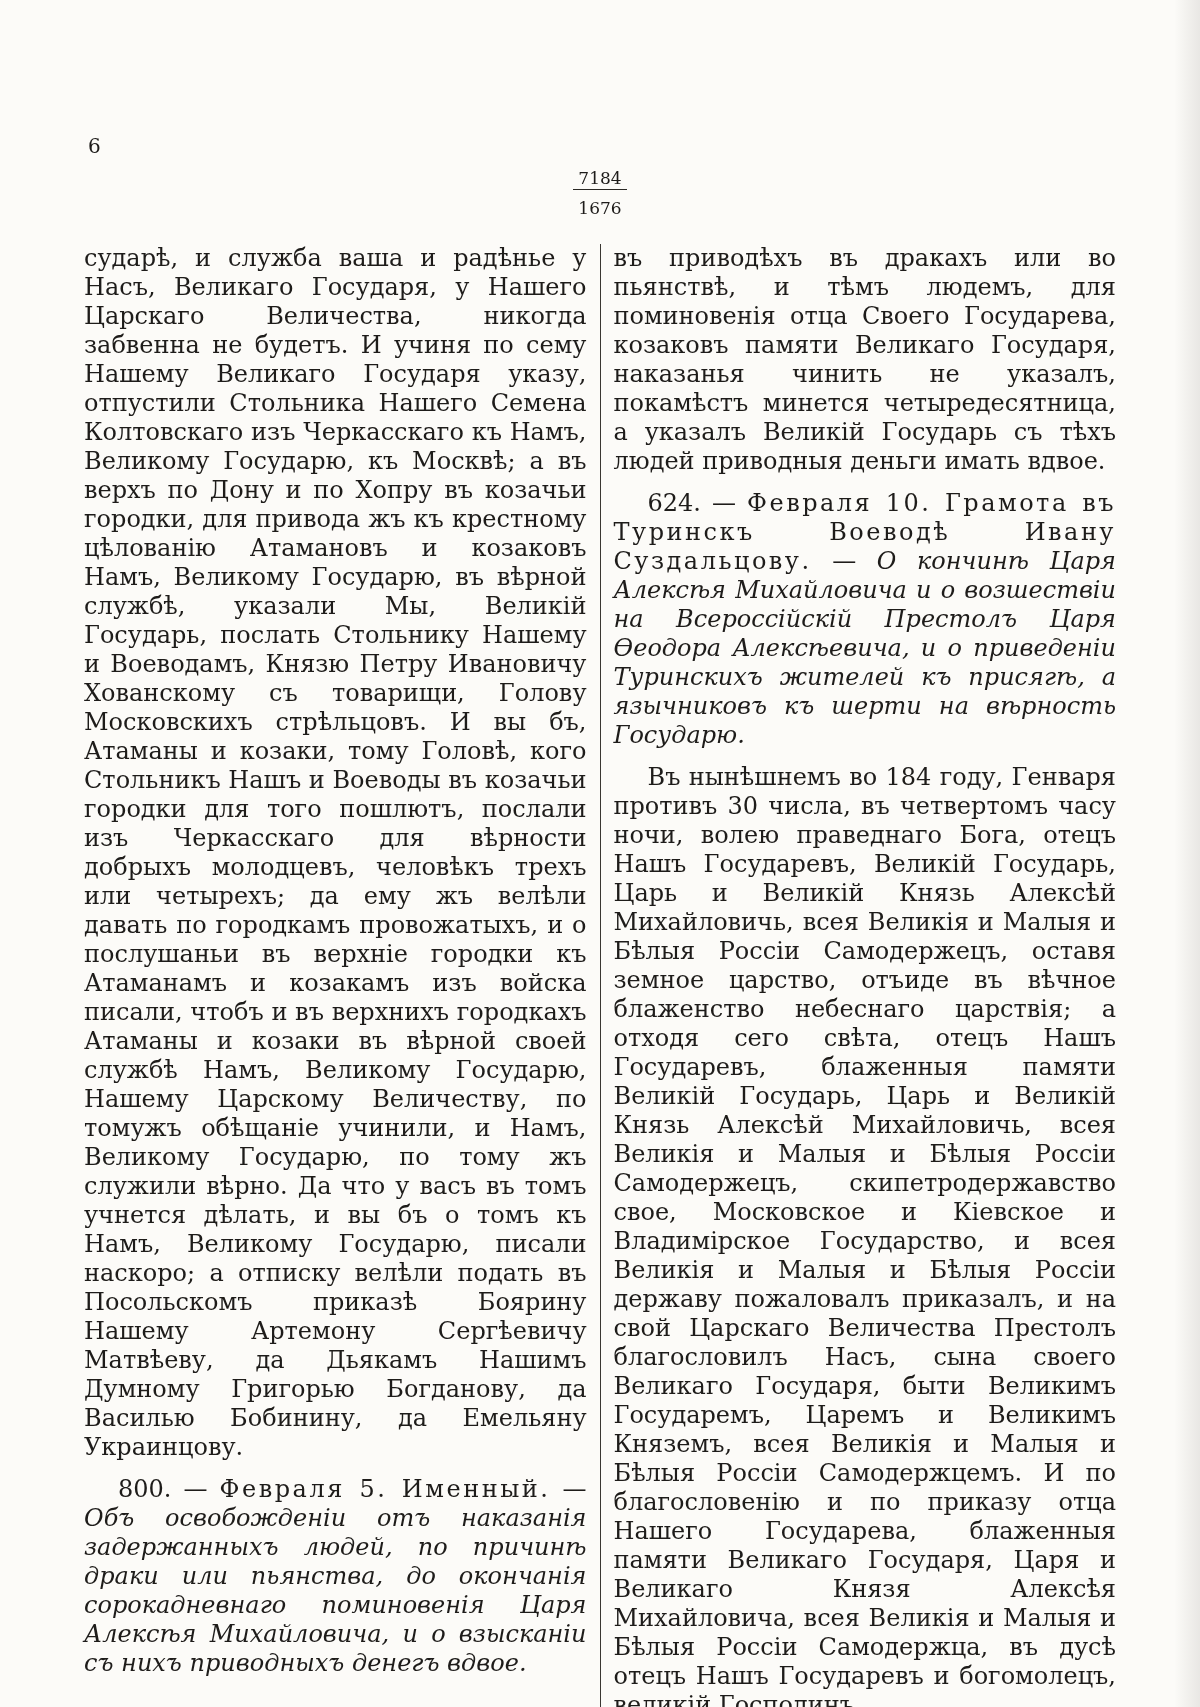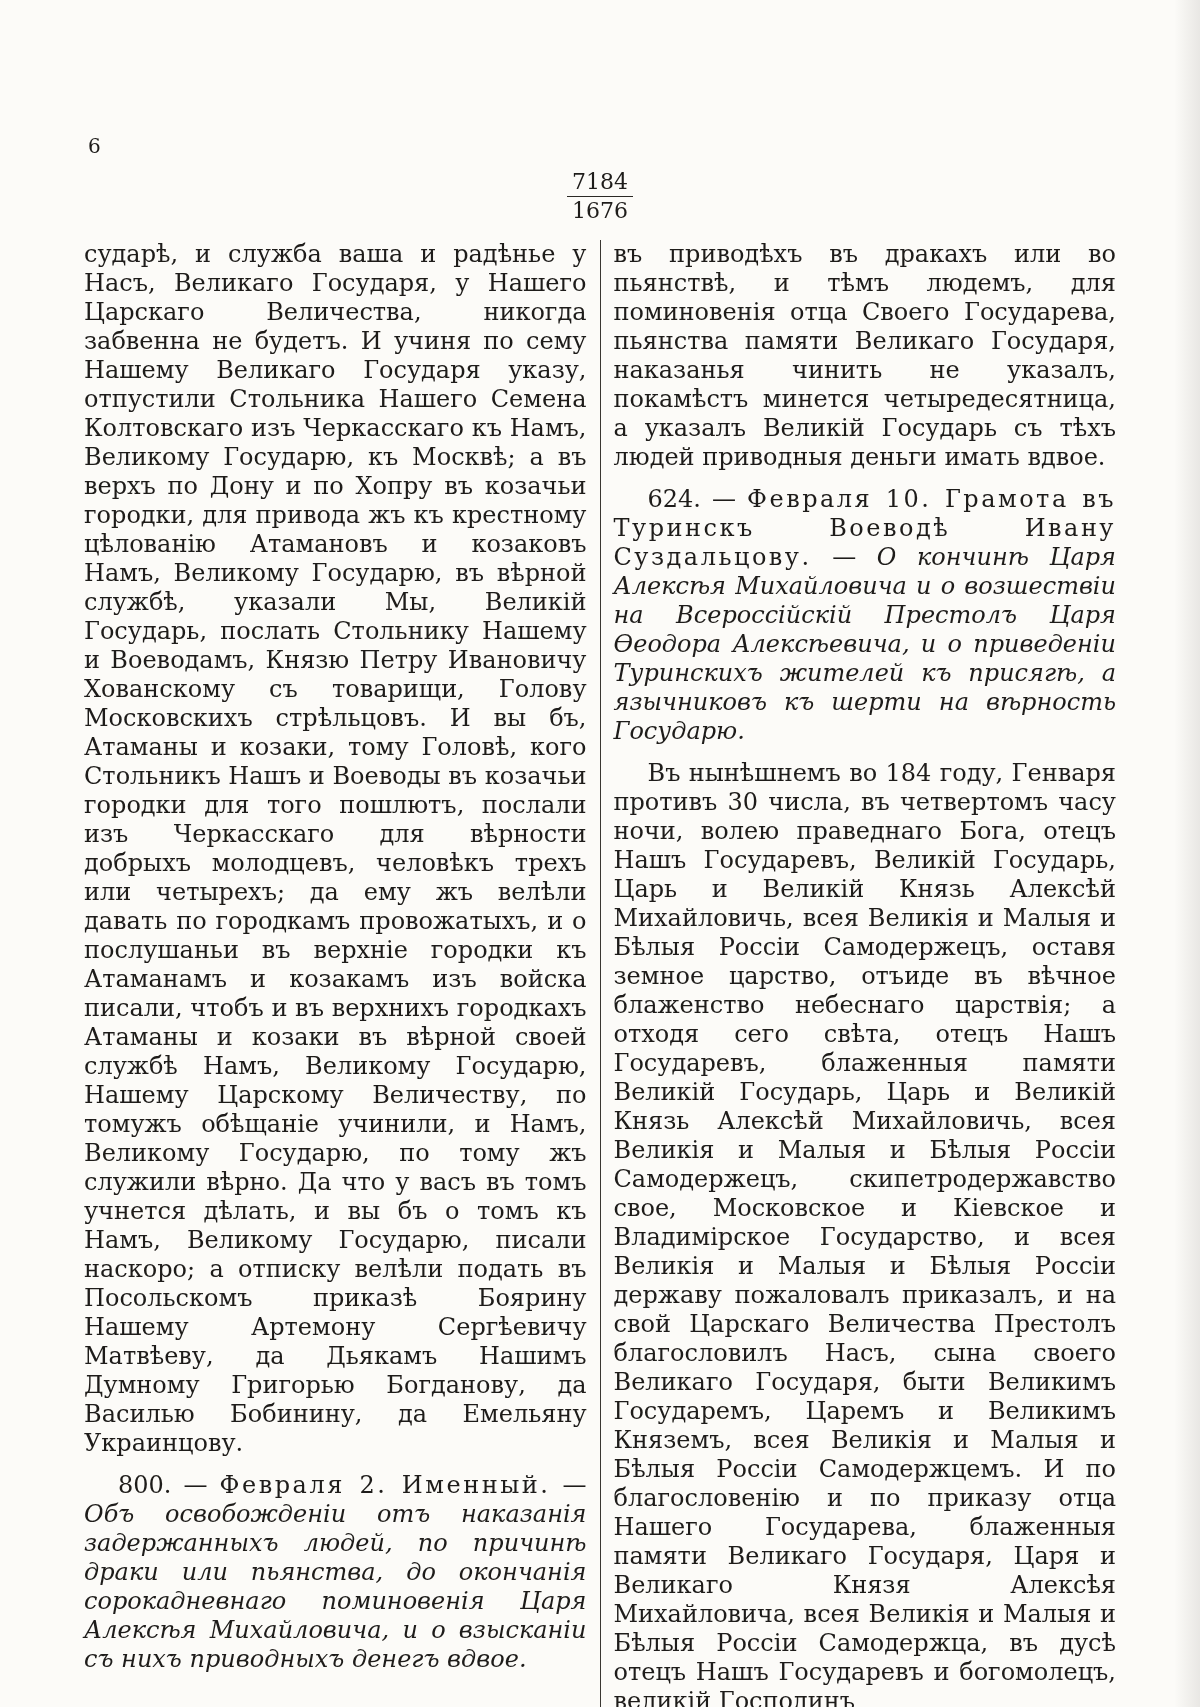--- a/index.html
+++ b/index.html
@@ -40,25 +40,25 @@
     font-weight:normal;
     letter-spacing:0.42em;
     word-spacing:0.55em;
     white-space:nowrap;
   }
   .year-fraction{
     margin-top:6px;
     display:flex;
     flex-direction:column;
     align-items:center;
-    font-size:22px;
+    font-size:17px;
     line-height:1.25;
   }
   .year-top{padding:0 5px;}
-  .year-bottom{border-top:1.5px solid #2a2824;padding:0 5px;}
+  .year-bottom{border-top:1.5px solid #2a2824;padding:8px 5px;}
   .columns{
     margin-top:16px;
     display:flex;
     align-items:stretch;
   }
   .col{
     flex:1 1 0;
     font-size:24px;
     line-height:29px;
     text-align:justify;
@@ -84,25 +84,25 @@
   </div>
 
   <div class="year-fraction">
     <span class="year-top">7184</span>
     <span class="year-bottom">1676</span>
   </div>
 
   <div class="columns">
     <div class="col" id="col-left">
         <p class="para"><span class="run-normal">сударѣ, и служба ваша и радѣнье у Насъ, Великаго Государя, у Нашего Царскаго Величества, никогда забвенна не будетъ. И учиня по сему Нашему Великаго Государя указу, отпустили Стольника Нашего Семена Колтовскаго изъ Черкасскаго къ Намъ, Великому Государю, къ Москвѣ; а въ верхъ по Дону и по Хопру въ козачьи городки, для привода жъ къ крестному цѣлованію Атамановъ и козаковъ Намъ, Великому Государю, въ вѣрной службѣ, указали Мы, Великій Государь, послать Стольнику Нашему и Воеводамъ, Князю Петру Ивановичу Хованскому съ товарищи, Голову Московскихъ стрѣльцовъ. И вы бъ, Атаманы и козаки, тому Головѣ, кого Стольникъ Нашъ и Воеводы въ козачьи городки для того пошлютъ, послали изъ Черкасскаго для вѣрности добрыхъ молодцевъ, человѣкъ трехъ или четырехъ; да ему жъ велѣли давать по городкамъ провожатыхъ, и о послушаньи въ верхніе городки къ Атаманамъ и козакамъ изъ войска писали, чтобъ и въ верхнихъ городкахъ Атаманы и козаки въ вѣрной своей службѣ Намъ, Великому Государю, Нашему Царскому Величеству, по томужъ обѣщаніе учинили, и Намъ, Великому Государю, по тому жъ служили вѣрно. Да что у васъ въ томъ учнется дѣлать, и вы бъ о томъ къ Намъ, Великому Государю, писали наскоро; а отписку велѣли подать въ Посольскомъ приказѣ Боярину Нашему Артемону Сергѣевичу Матвѣеву, да Дьякамъ Нашимъ Думному Григорью Богданову, да Василью Бобинину, да Емельяну Украинцову.</span></p>
-        <p class="para indent"><span class="run-normal">800. — </span><span class="run-spaced">Февраля 2. Именный.</span><span class="run-normal"> — </span><span class="run-italic">Объ освобожденіи отъ наказанія задержанныхъ людей, по причинѣ драки или пьянства, до окончанія сорокадневнаго поминовенія Царя Алексѣя Михайловича, и о взысканіи съ нихъ приводныхъ денегъ вдвое.</span></p>
+        <p class="para indent"><span class="run-normal">800. — </span><span class="run-spaced">Февраля 5. Именный.</span><span class="run-normal"> — </span><span class="run-italic">Объ освобожденіи отъ наказанія задержанныхъ людей, по причинѣ драки или пьянства, до окончанія сорокадневнаго поминовенія Царя Алексѣя Михайловича, и о взысканіи съ нихъ приводныхъ денегъ вдвое.</span></p>
       </div>
     <div class="divider"></div>
     <div class="col" id="col-right">
-        <p class="para"><span class="run-normal">въ приводѣхъ въ дракахъ или во пьянствѣ, и тѣмъ людемъ, для поминовенія отца Своего Государева, пьянства памяти Великаго Государя, наказанья чинить не указалъ, покамѣстъ минется четыредесятница, а указалъ Великій Государь съ тѣхъ людей приводныя деньги имать вдвое.</span></p>
+        <p class="para"><span class="run-normal">въ приводѣхъ въ дракахъ или во пьянствѣ, и тѣмъ людемъ, для поминовенія отца Своего Государева, козаковъ памяти Великаго Государя, наказанья чинить не указалъ, покамѣстъ минется четыредесятница, а указалъ Великій Государь съ тѣхъ людей приводныя деньги имать вдвое.</span></p>
         <p class="para indent"><span class="run-normal">624. — </span><span class="run-spaced">Февраля 10. Грамота въ Туринскъ Воеводѣ Ивану Суздальцову.</span><span class="run-normal"> — </span><span class="run-italic">О кончинѣ Царя Алексѣя Михайловича и о возшествіи на Всероссійскій Престолъ Царя Ѳеодора Алексѣевича, и о приведеніи Туринскихъ жителей къ присягѣ, а язычниковъ къ шерти на вѣрность Государю.</span></p>
         <p class="para indent"><span class="run-normal">Въ нынѣшнемъ во 184 году, Генваря противъ 30 числа, въ четвертомъ часу ночи, волею праведнаго Бога, отецъ Нашъ Государевъ, Великій Государь, Царь и Великій Князь Алексѣй Михайловичь, всея Великія и Малыя и Бѣлыя Россіи Самодержецъ, оставя земное царство, отъиде въ вѣчное блаженство небеснаго царствія; а отходя сего свѣта, отецъ Нашъ Государевъ, блаженныя памяти Великій Государь, Царь и Великій Князь Алексѣй Михайловичь, всея Великія и Малыя и Бѣлыя Россіи Самодержецъ, скипетродержавство свое, Московское и Кіевское и Владимірское Государство, и всея Великія и Малыя и Бѣлыя Россіи державу пожаловалъ приказалъ, и на свой Царскаго Величества Престолъ благословилъ Насъ, сына своего Великаго Государя, быти Великимъ Государемъ, Царемъ и Великимъ Княземъ, всея Великія и Малыя и Бѣлыя Россіи Самодержцемъ. И по благословенію и по приказу отца Нашего Государева, блаженныя памяти Великаго Государя, Царя и Великаго Князя Алексѣя Михайловича, всея Великія и Малыя и Бѣлыя Россіи Самодержца, въ дусѣ отецъ Нашъ Государевъ и богомолецъ, великій Господинъ</span></p>
       </div>
   </div>
 
 </div>
 
 <div class="scan-edge"></div>
 
 </body></html>

